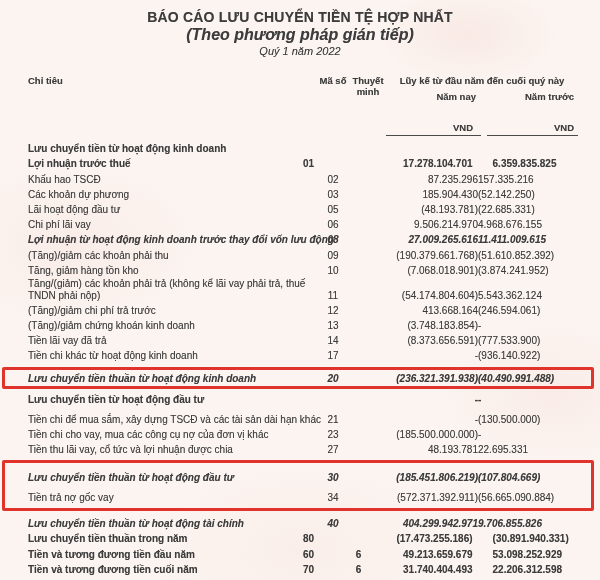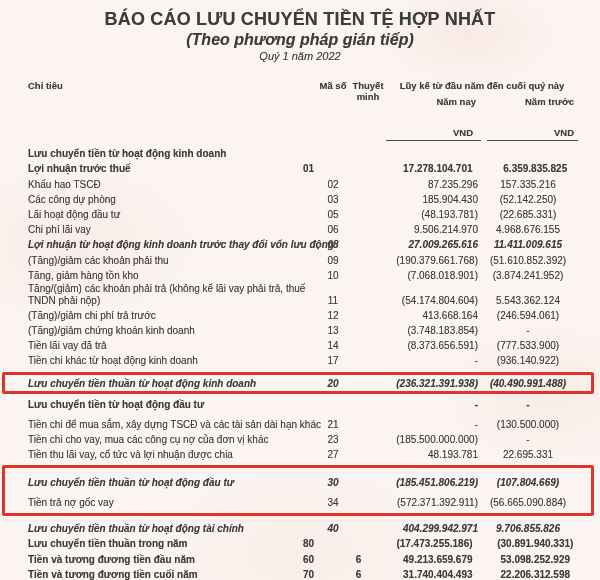--- a/index.html
+++ b/index.html
@@ -12,30 +12,30 @@
     color: #3c3c3c;
     font-family: "Liberation Sans", "DejaVu Sans", sans-serif;
     text-shadow: 0 0 0.5px rgba(80,80,80,0.45);
     background:
       radial-gradient(90px 50px at 78% 6%, rgba(235,170,160,0.14), transparent),
       radial-gradient(130px 80px at 12% 42%, rgba(235,170,160,0.10), transparent),
       radial-gradient(110px 70px at 92% 68%, rgba(235,170,160,0.11), transparent),
       radial-gradient(150px 90px at 50% 95%, rgba(235,170,160,0.08), transparent),
       #fbf4f0;
   }
-  .doc-title   { padding-top: 9px; text-align: center; font-size: 18px; font-weight: bold; letter-spacing: .2px; }
+  .doc-title   { padding-top: 9px; text-align: center; font-size: 14px; font-weight: bold; letter-spacing: .2px; }
   .doc-subtitle{ text-align: center; font-size: 16px; font-weight: bold; font-style: italic; margin-top: 1px; }
   .doc-period  { text-align: center; font-size: 11px; font-style: italic; margin-top: 1px; }
 
   
   .c-label { width: 288px; white-space: nowrap; }
   .c-code  { width: 34px;  text-align: center; }
   .c-note  { width: 36px;  text-align: center; }
   .c-cur   { width: 92px;  text-align: right; }
-  .c-pri   { width: 100px; text-align: center; }
+  .c-pri   { width: 100px; text-align: left; }
 
   .thead { display: flex; align-items: flex-start; margin-top: 18px; padding: 0 22px 0 28px; font-size: 9.5px; font-weight: bold; justify-content: flex-end; }
   .h-note { white-space: normal; line-height: 11px; }
   .h-code { white-space: nowrap; }
   .h-right { width: 192px; }
   .h-span  { text-align: center; line-height: 11px; }
   .h-years { display: flex; margin-top: 5px; }
   .h-cur   { flex: 1; text-align: right; padding-right: 8px; }
   .h-pri   { flex: 1; text-align: right; padding-right: 4px; }
   .h-units { display: flex; margin-top: 20px; }
@@ -100,21 +100,21 @@
           <div class="c-pri">6.359.835.825</div>
         </div>
         <div class="t-row">
           <div class="c-label">Khấu hao TSCĐ</div>
           <div class="c-code">02</div>
           <div class="c-note"></div>
           <div class="c-cur">87.235.296</div>
           <div class="c-pri">157.335.216</div>
         </div>
         <div class="t-row">
-          <div class="c-label">Các công dự phòng</div>
+          <div class="c-label">Các khoản dự phương</div>
           <div class="c-code">03</div>
           <div class="c-note"></div>
           <div class="c-cur">185.904.430</div>
           <div class="c-pri">(52.142.250)</div>
         </div>
         <div class="t-row">
           <div class="c-label">Lãi hoạt động đầu tư</div>
           <div class="c-code">05</div>
           <div class="c-note"></div>
           <div class="c-cur">(48.193.781)</div>

